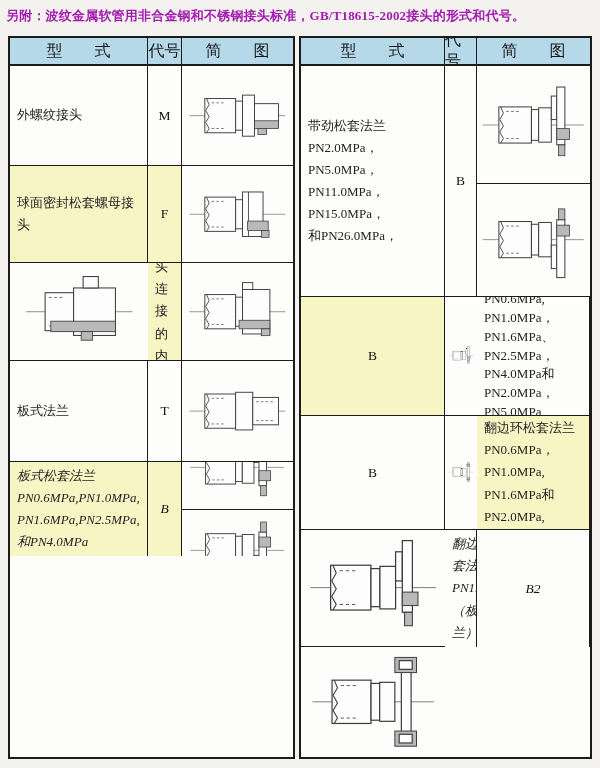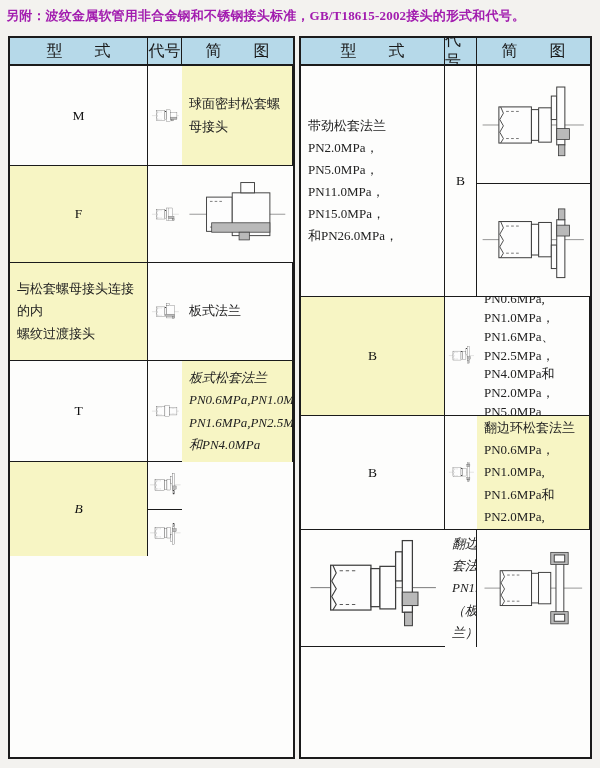--- a/index.html
+++ b/index.html
@@ -171,20 +171,23 @@
 
 <div class="page-title">另附：波纹金属软管用非合金钢和不锈钢接头标准，GB/T18615-2002接头的形式和代号。</div>
 
 <div class="tables">
 
   <div class="half left" style="grid-template-columns:138px 34px 1fr;grid-template-rows:28px 100px 97px 98px 101px 94px 1fr;">
     <div class="c hd">型　　式</div>
     <div class="c hd">代号</div>
     <div class="c hd lc">简　　图</div>
 
+    <div class="c tx">
+        <span class="type-text">外螺纹接头</span>
+      </div>
     <div class="c cd">M</div>
     <div class="c dg lc">
         <svg class="dwg" viewBox="0 0 120 92">
           <use href="#dwg-m"></use>
         </svg>
       </div>
 
     <div class="c tx yl">
         <span class="type-text">球面密封松套螺母接头</span>
       </div>
@@ -297,20 +300,21 @@
     <div class="c dg lc">
         <svg class="dwg" viewBox="0 0 120 92">
           <use href="#dwg-flange-up"></use>
         </svg>
       </div>
 
     <div class="c tx lr">
         <span class="type-text">翻边环松套法兰
 PN1.6MPa（板式法兰）</span>
       </div>
+    <div class="c cd lr">B2</div>
     <div class="c dg lc lr">
         <svg class="dwg" viewBox="0 0 120 92">
           <use href="#dwg-flange-lap"></use>
         </svg>
       </div>
   </div>
 
 </div>
 
 </body></html>

